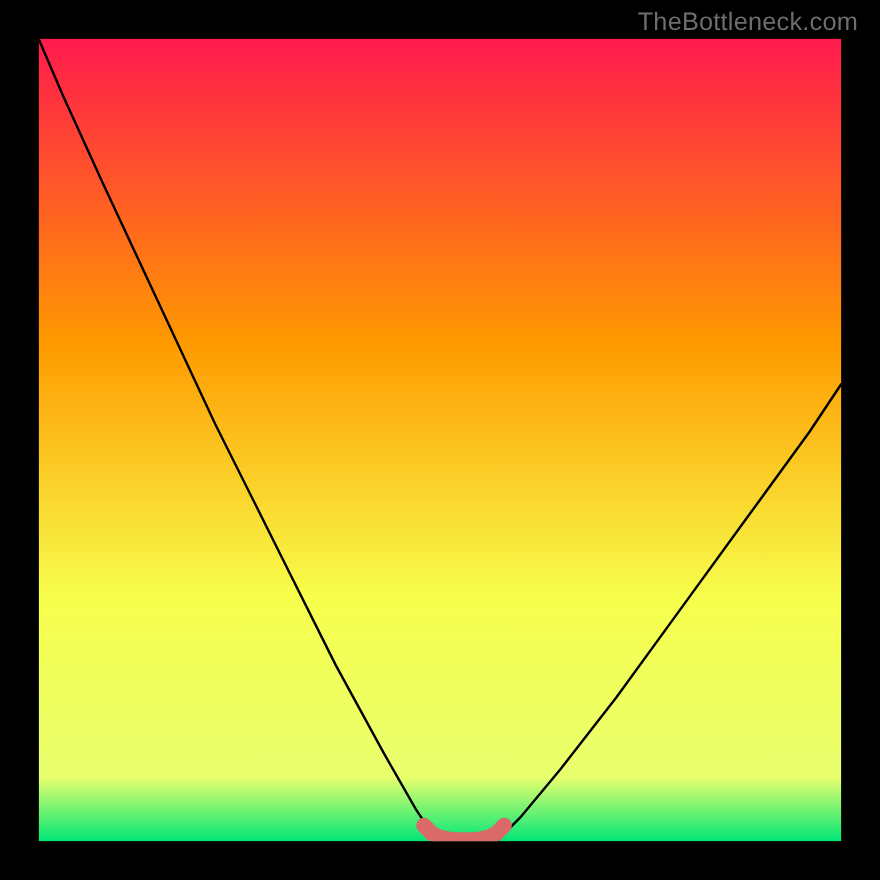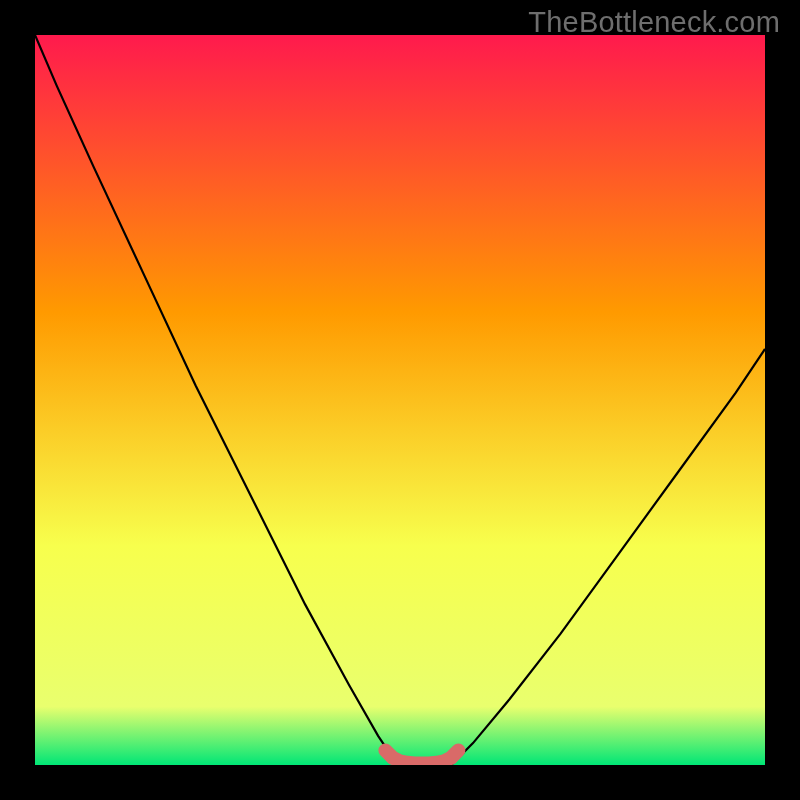--- a/index.html
+++ b/index.html
@@ -38,21 +38,21 @@
     left: 0;
     top: 0;
     width: 100%;
     height: 100%;
   }
   .watermark {
     position: absolute;
     top: 6px;
     right: 20px;
     font-family: Arial, Helvetica, sans-serif;
-    font-size: 29px;
+    font-size: 23px;
     color: #6e6e6e;
     letter-spacing: 0.2px;
   }
 </style>
 </head>
 <body>
 
 <div class="frame">
 
   <div class="plot-area">

